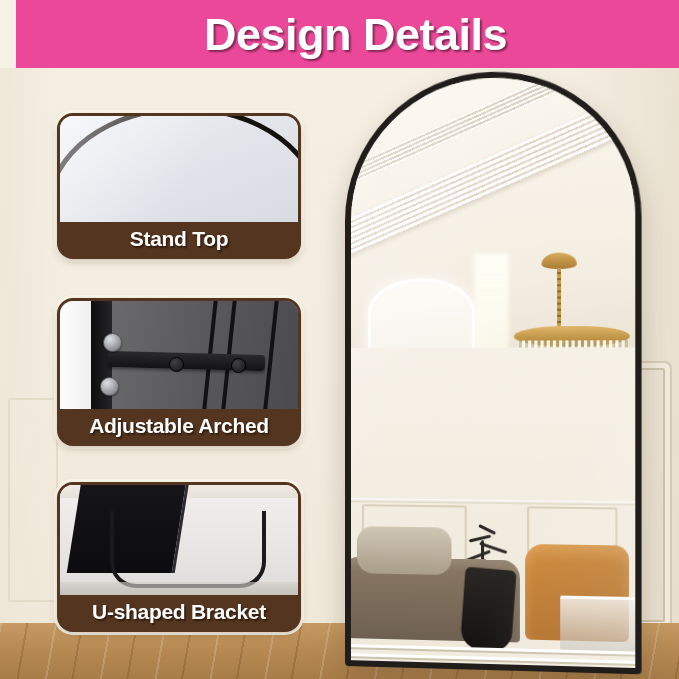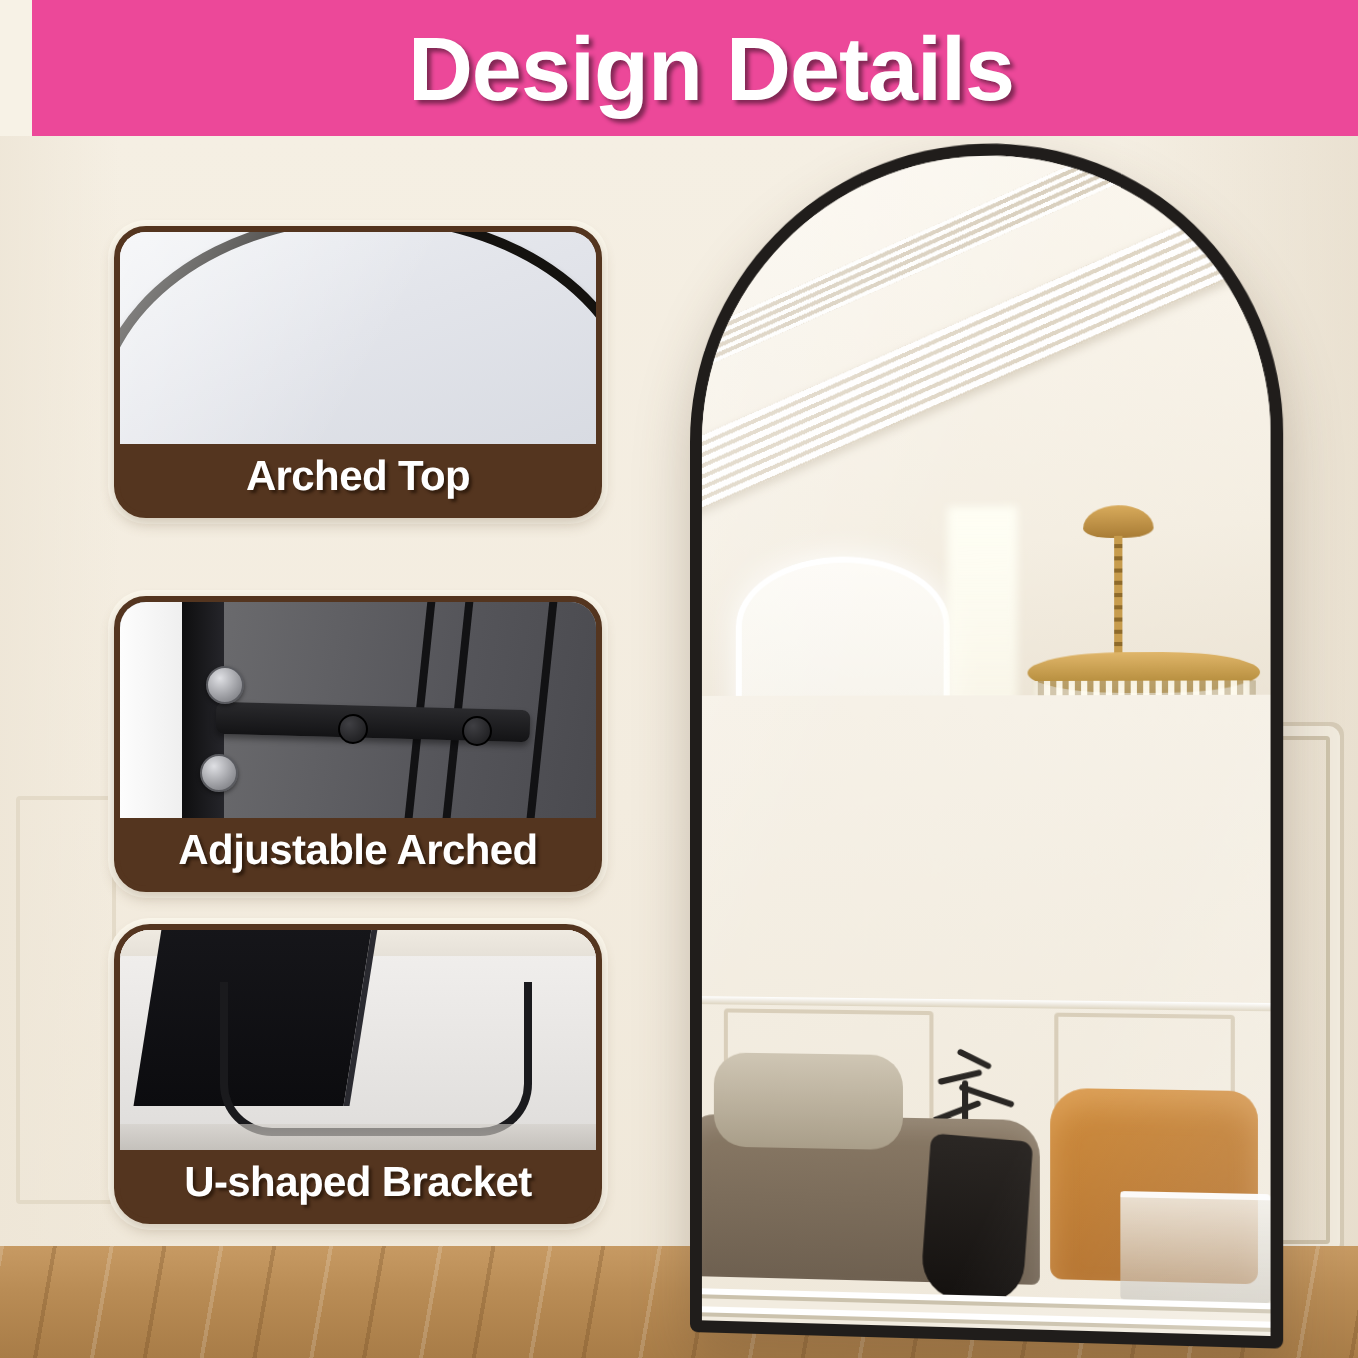--- a/index.html
+++ b/index.html
@@ -226,21 +226,21 @@
     background:#54351f;
   }
   .card-label span{
     color:#ffffff;font-size:21px;font-weight:bold;letter-spacing:-0.3px;
     text-shadow:1.5px 1.5px 1.5px rgba(30,15,5,.65);
     white-space:nowrap;
   }
 
   #card-arched{top:113px;}
   #card-stand{top:298px;}
-  #card-bracket{top:462px;border-radius:18px;}
+  #card-bracket{top:482px;}
   #card-arched .card-img{height:106px;}
   #card-stand  .card-img{height:108px;}
   #card-bracket .card-img{height:110px;}
 
   
   .art-arched{
     position:absolute;inset:0;
     background:linear-gradient(160deg,#eceef2 0%,#e2e4ea 48%,#d8dbe2 100%);
   }
   .art-arched .arc{
@@ -383,21 +383,21 @@
   </div>
 
   <div class="card" id="card-arched">
     <div class="card-img">
       <div class="art-arched">
         <div class="arc"></div>
         <div class="sheen"></div>
       </div>
     </div>
     <div class="card-label">
-      <span>Arched Top</span>
+      <span>Stand Top</span>
     </div>
   </div>
 
   <div class="card" id="card-stand">
     <div class="card-img">
       <div class="art-stand">
         <div class="wall-strip"></div>
         <div class="frame-edge"></div>
         <div class="panel"></div>
         <div class="seam" style="left:62%;"></div>

